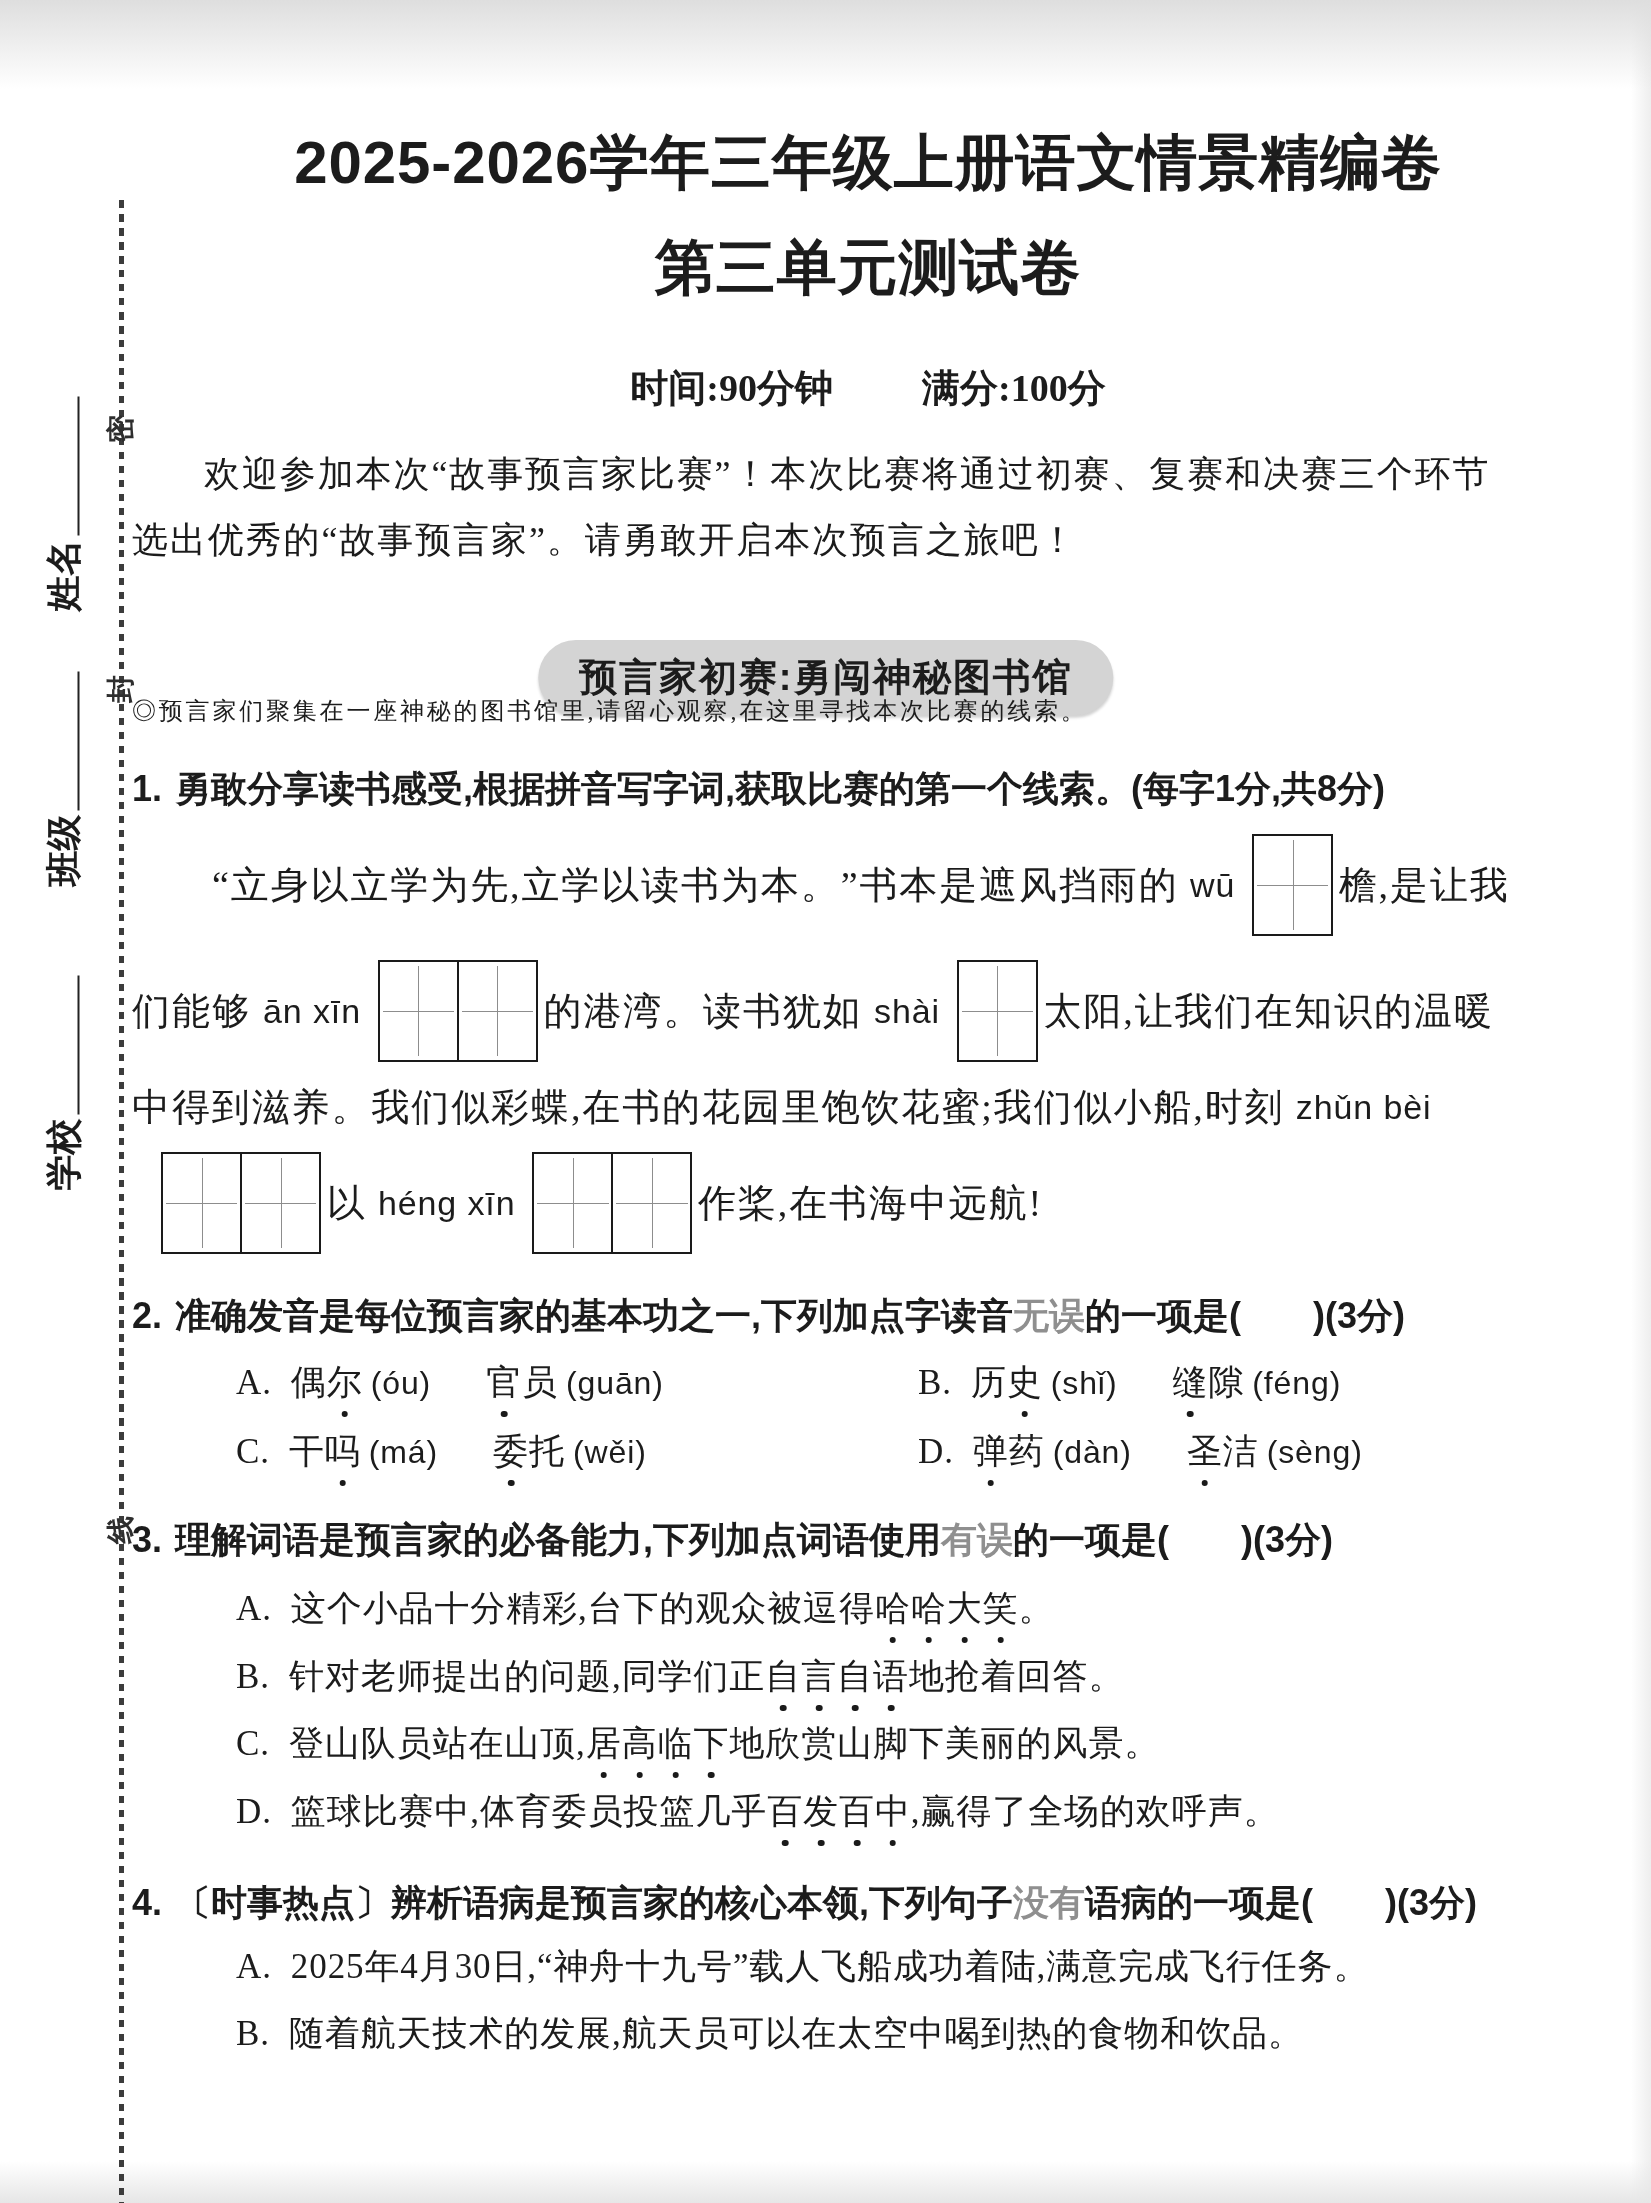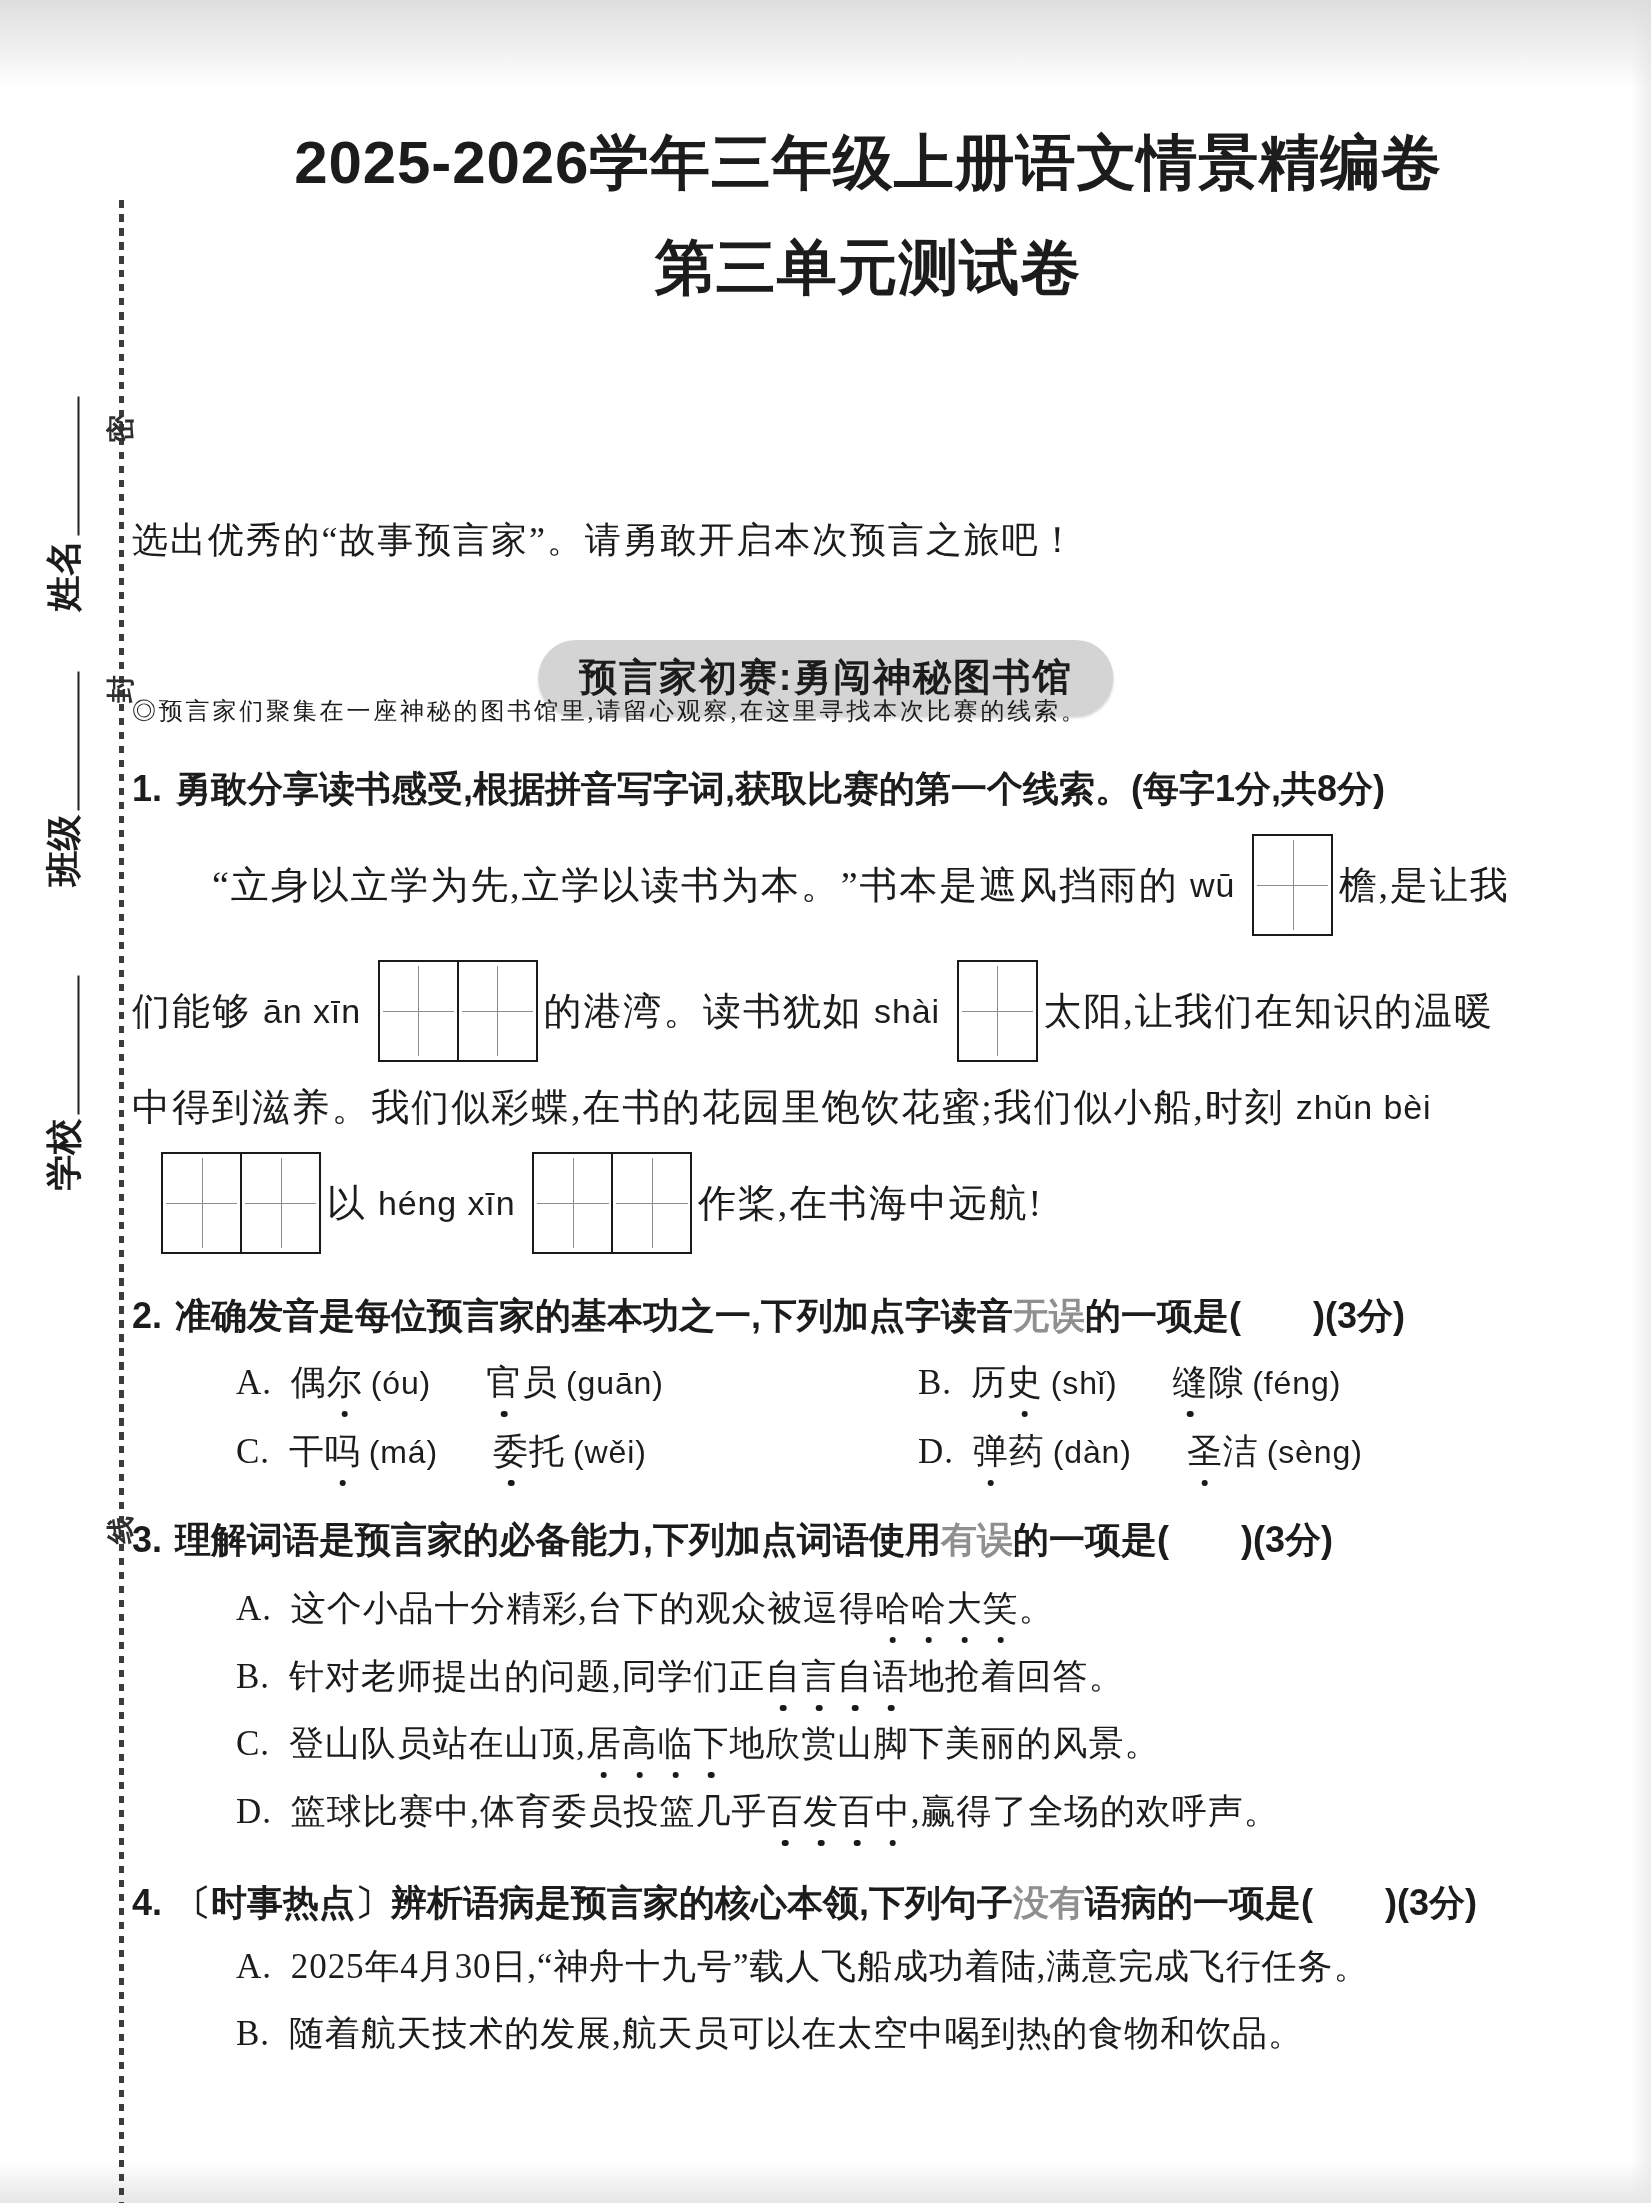--- a/index.html
+++ b/index.html
@@ -78,21 +78,25 @@
     <span class="blank-line"></span>
   </div>
   <div class="side-field" style="top:1057px">
     <span>学校</span>
     <span class="blank-line"></span>
   </div>
 
   <div class="title" style="top:130px">2025-2026学年三年级上册语文情景精编卷</div>
   <div class="title" style="top:235px">第三单元测试卷</div>
 
+  <div class="info-line" style="top:363px">
+    <span>时间:90分钟</span><span class="info-gap"></span><span>满分:100分</span>
+  </div>
 
+  <div class="intro" style="top:450px;padding-left:72px">欢迎参加本次“故事预言家比赛”！本次比赛将通过初赛、复赛和决赛三个环节</div>
   <div class="intro" style="top:516px">选出优秀的“故事预言家”。请勇敢开启本次预言之旅吧！</div>
 
   <div class="badge" id="badge" style="top: 596px; background: rgb(212, 212, 212);">预言家初赛:勇闯神秘图书馆</div>
 
   <div class="content">
     <div class="note" style="top:695px">◎预言家们聚集在一座神秘的图书馆里,请留心观察,在这里寻找本次比赛的线索。</div>
 
     <div class="stem" style="top:765px">
       <span class="qno">1.</span><span>勇敢分享读书感受,根据拼音写字词,获取比赛的第一个线索。(每字1分,共8分)</span>
     </div>

